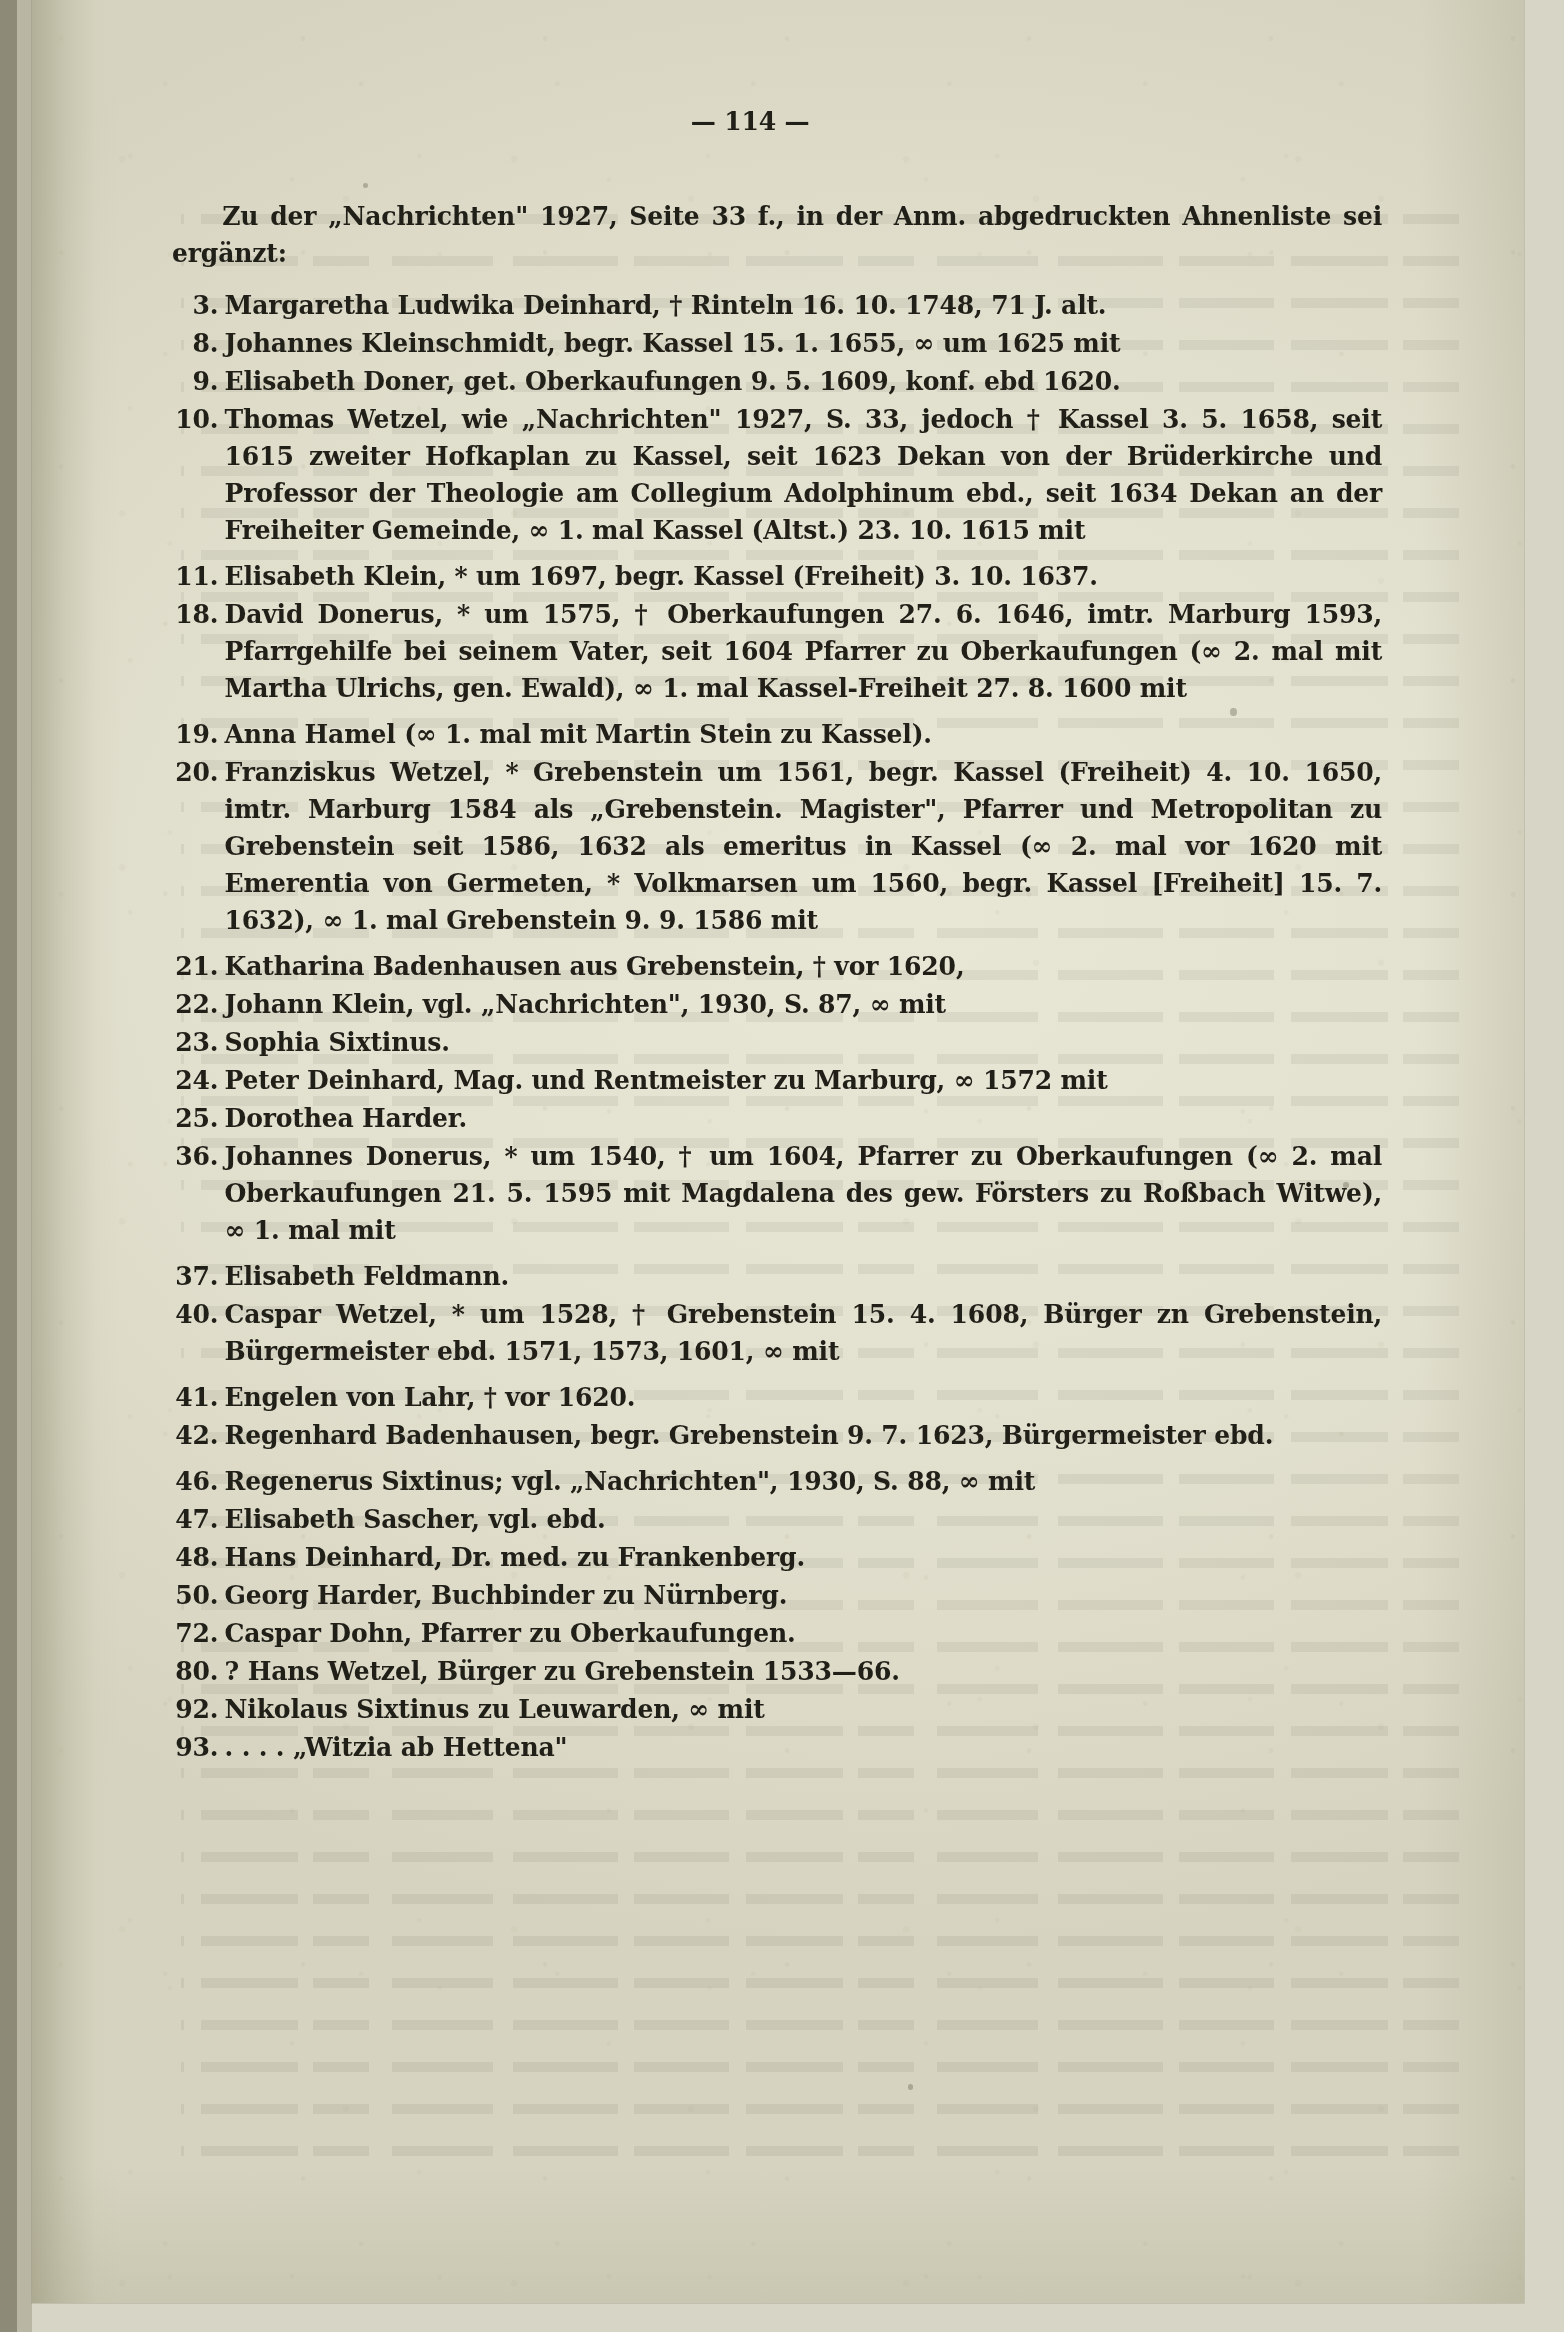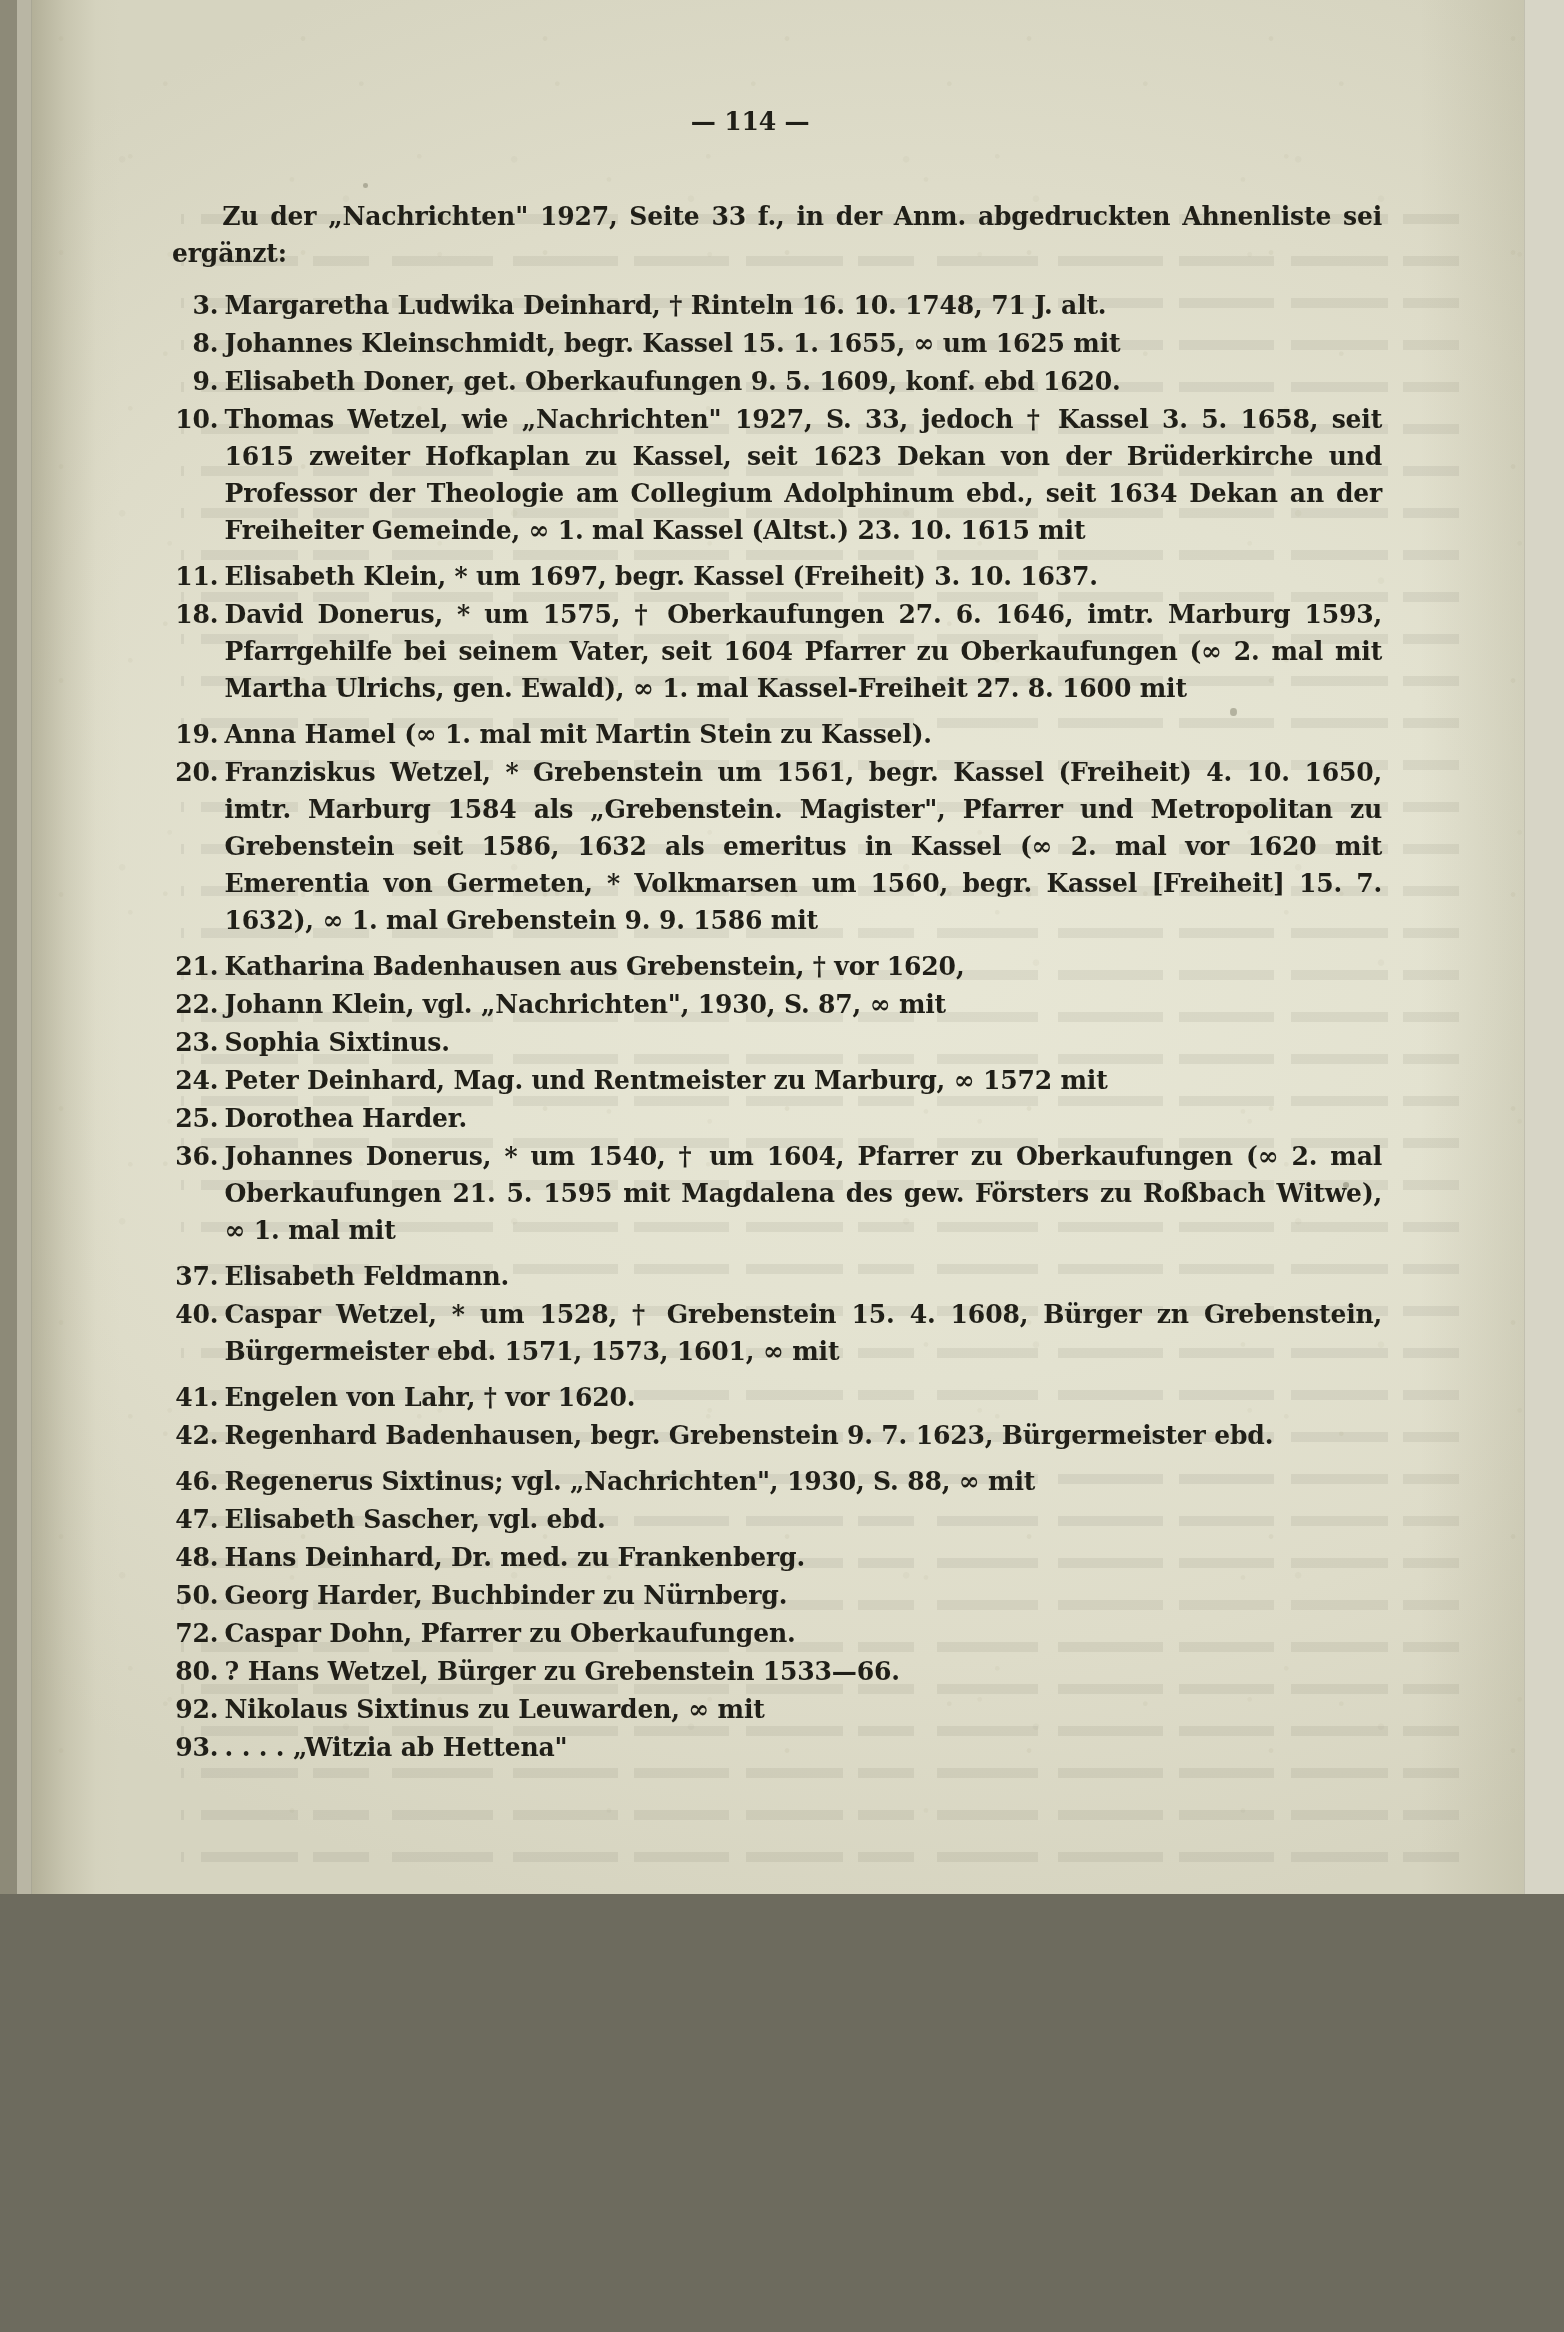--- a/index.html
+++ b/index.html
@@ -6,21 +6,21 @@
   html, body {
     margin: 0;
     padding: 0;
     background: #6d6b5e;
   }
 
   
   .scan {
     position: relative;
     width: 1564px;
-    height: 1894px;
+    height: 2332px;
     margin: 0 auto;
     overflow: hidden;
     background: #cfcfc2;
     font-family: "DejaVu Serif", "Liberation Serif", serif;
   }
 
   
   .scan-backdrop {
     position: absolute;
     inset: 0;

